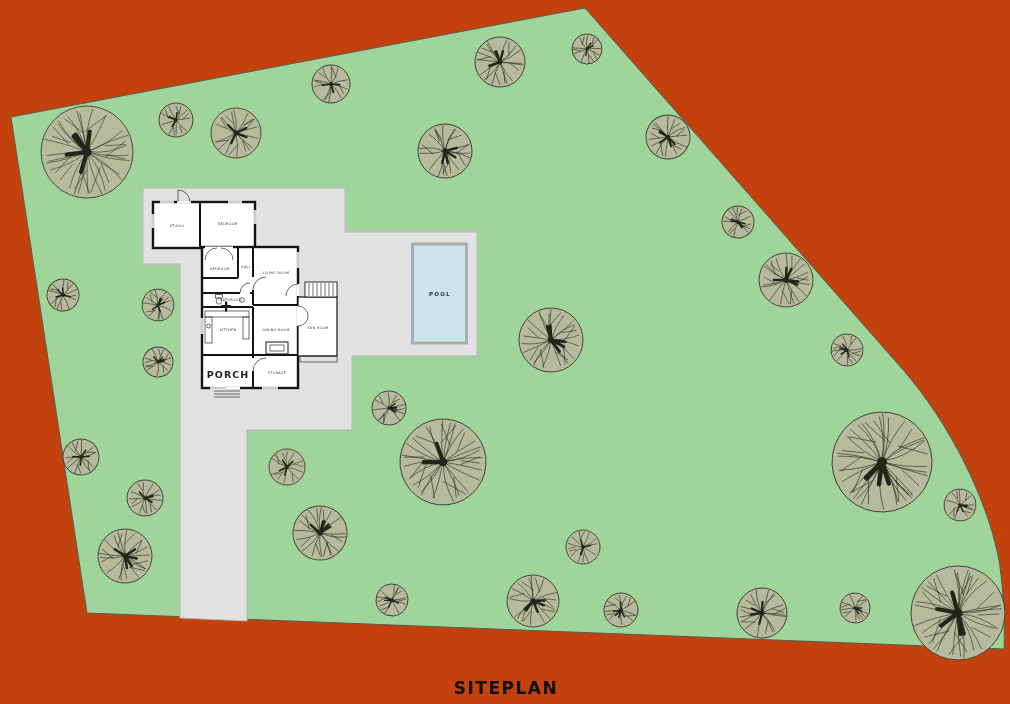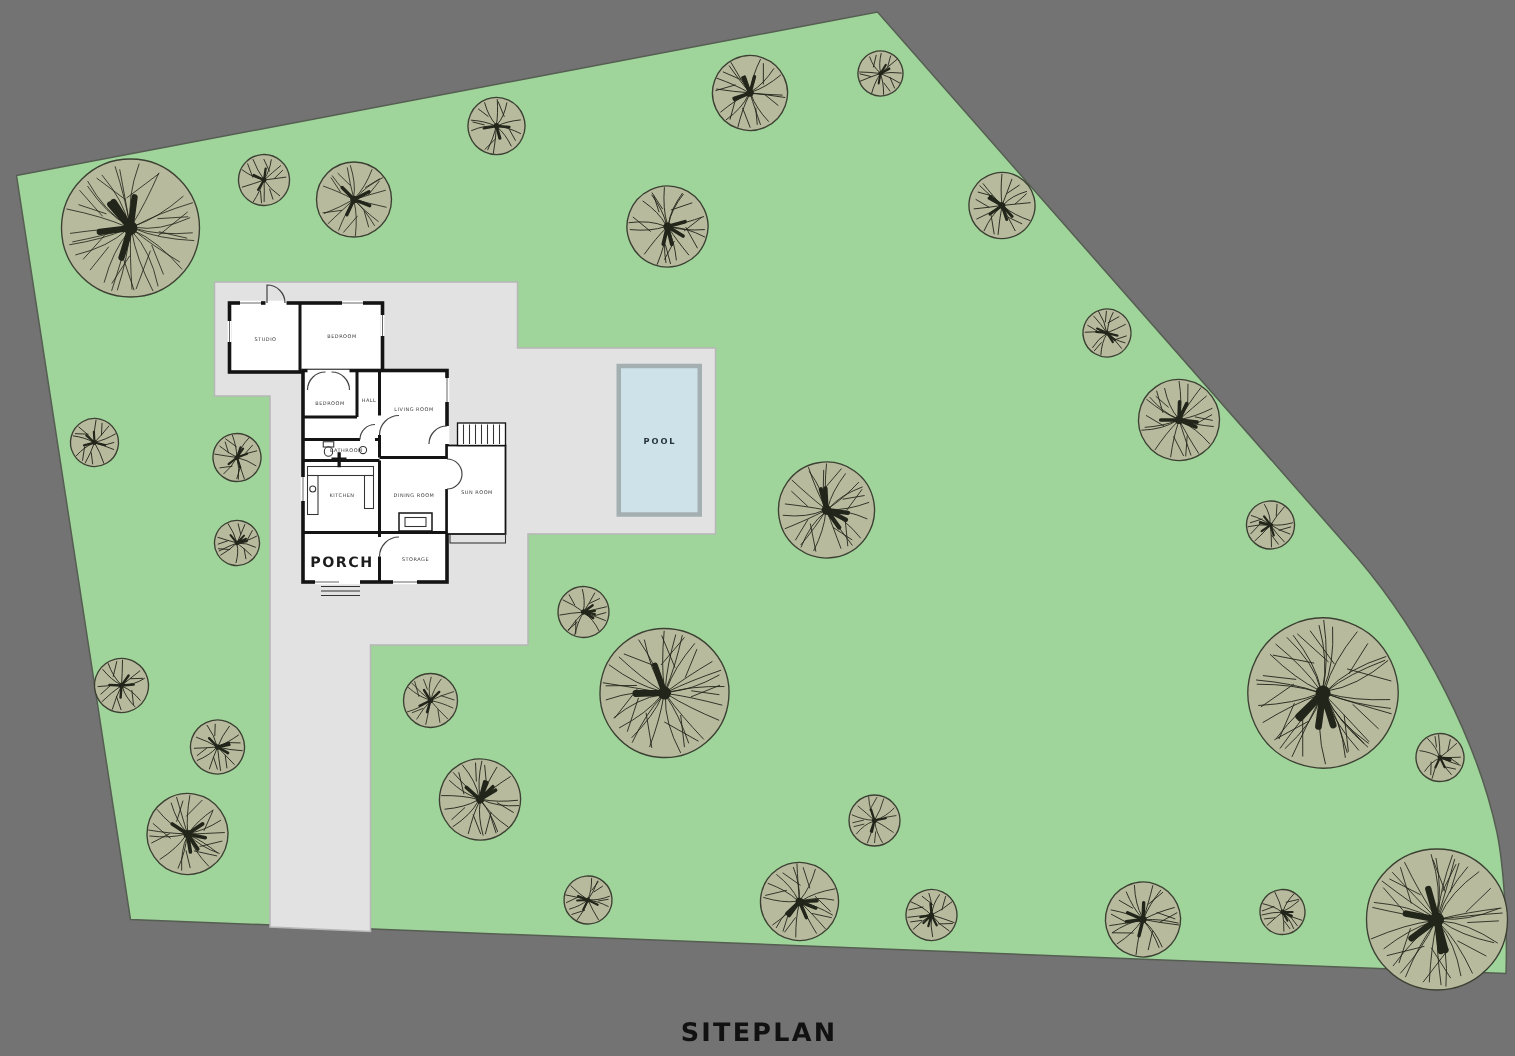--- a/index.html
+++ b/index.html
@@ -1,16 +1,16 @@
 <!DOCTYPE html>
 <html style="--grass: #9fd49b; --grass-outline: #565e52; --hardscape: #e2e2e2; --hardscape-outline: #b7b7b7; --wall: #141414; --tree-fill: #b8ba9e; --tree-outline: #3c4032; --branch: #22251a; --pool-water: #cee3e9; --pool-border: #a4afb2;"><head>
 <meta charset="utf-8">
 <style>
   html,body{margin:0;padding:0;background:#ffffff;}
-  .canvas{position:relative;width:1010px;height:704px;background:#737373;overflow:hidden;
+  .canvas{position:relative;width:1010px;height:704px;background:#c2410c;overflow:hidden;
           font-family:"DejaVu Sans", sans-serif;}
   svg{display:block;}
   .room-label{font:3.3px "DejaVu Sans", sans-serif;fill:#3a3a3a;text-anchor:middle;letter-spacing:.35px;}
   .porch-label{font:bold 9.5px "DejaVu Sans", sans-serif;fill:#1c1c1c;text-anchor:middle;letter-spacing:1px;}
   .pool-label{font:bold 5.5px "DejaVu Sans", sans-serif;fill:#27333a;text-anchor:middle;letter-spacing:1.3px;}
   .title-label{font:bold 17px "DejaVu Sans", sans-serif;fill:#111;text-anchor:middle;letter-spacing:1.5px;}
   .grass{fill:var(--grass);stroke:var(--grass-outline);stroke-width:1;}
   .hard{fill:var(--hardscape);stroke:var(--hardscape-outline);stroke-width:1;}
   .roomfill{fill:#ffffff;stroke:var(--wall);stroke-width:2.4;}
   .roomfill-thin{fill:#ffffff;stroke:var(--wall);stroke-width:1.2;}

